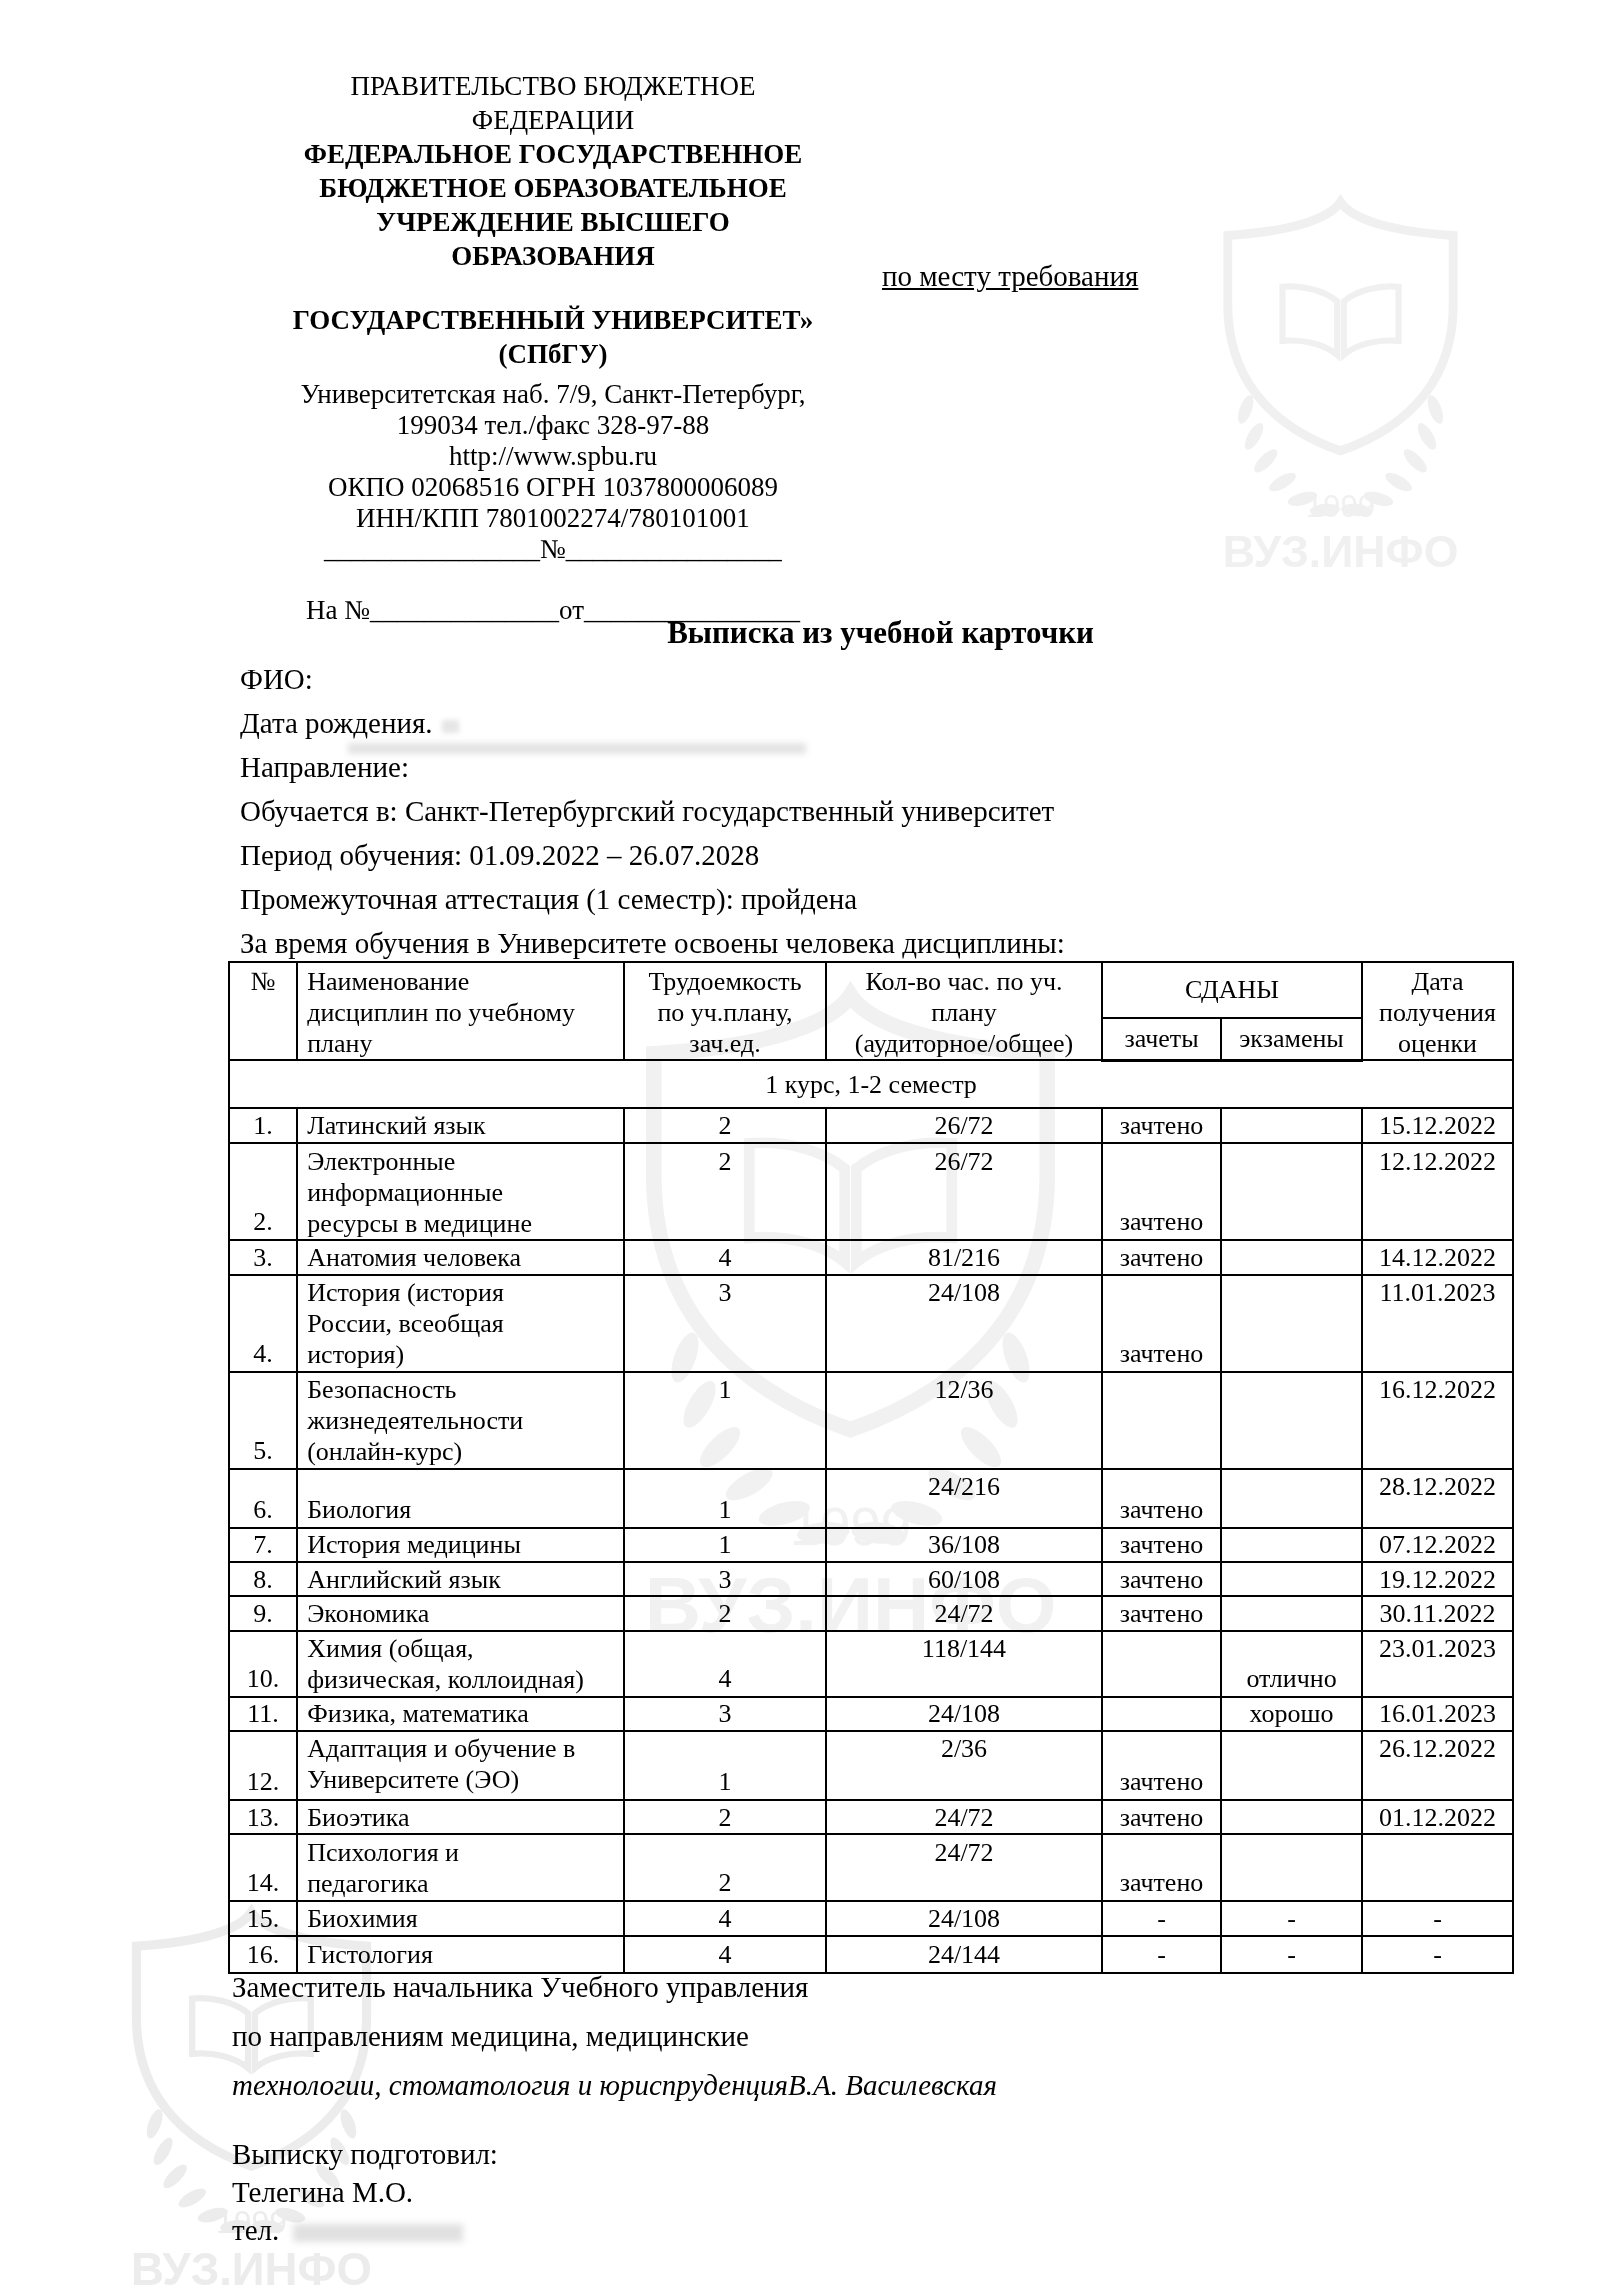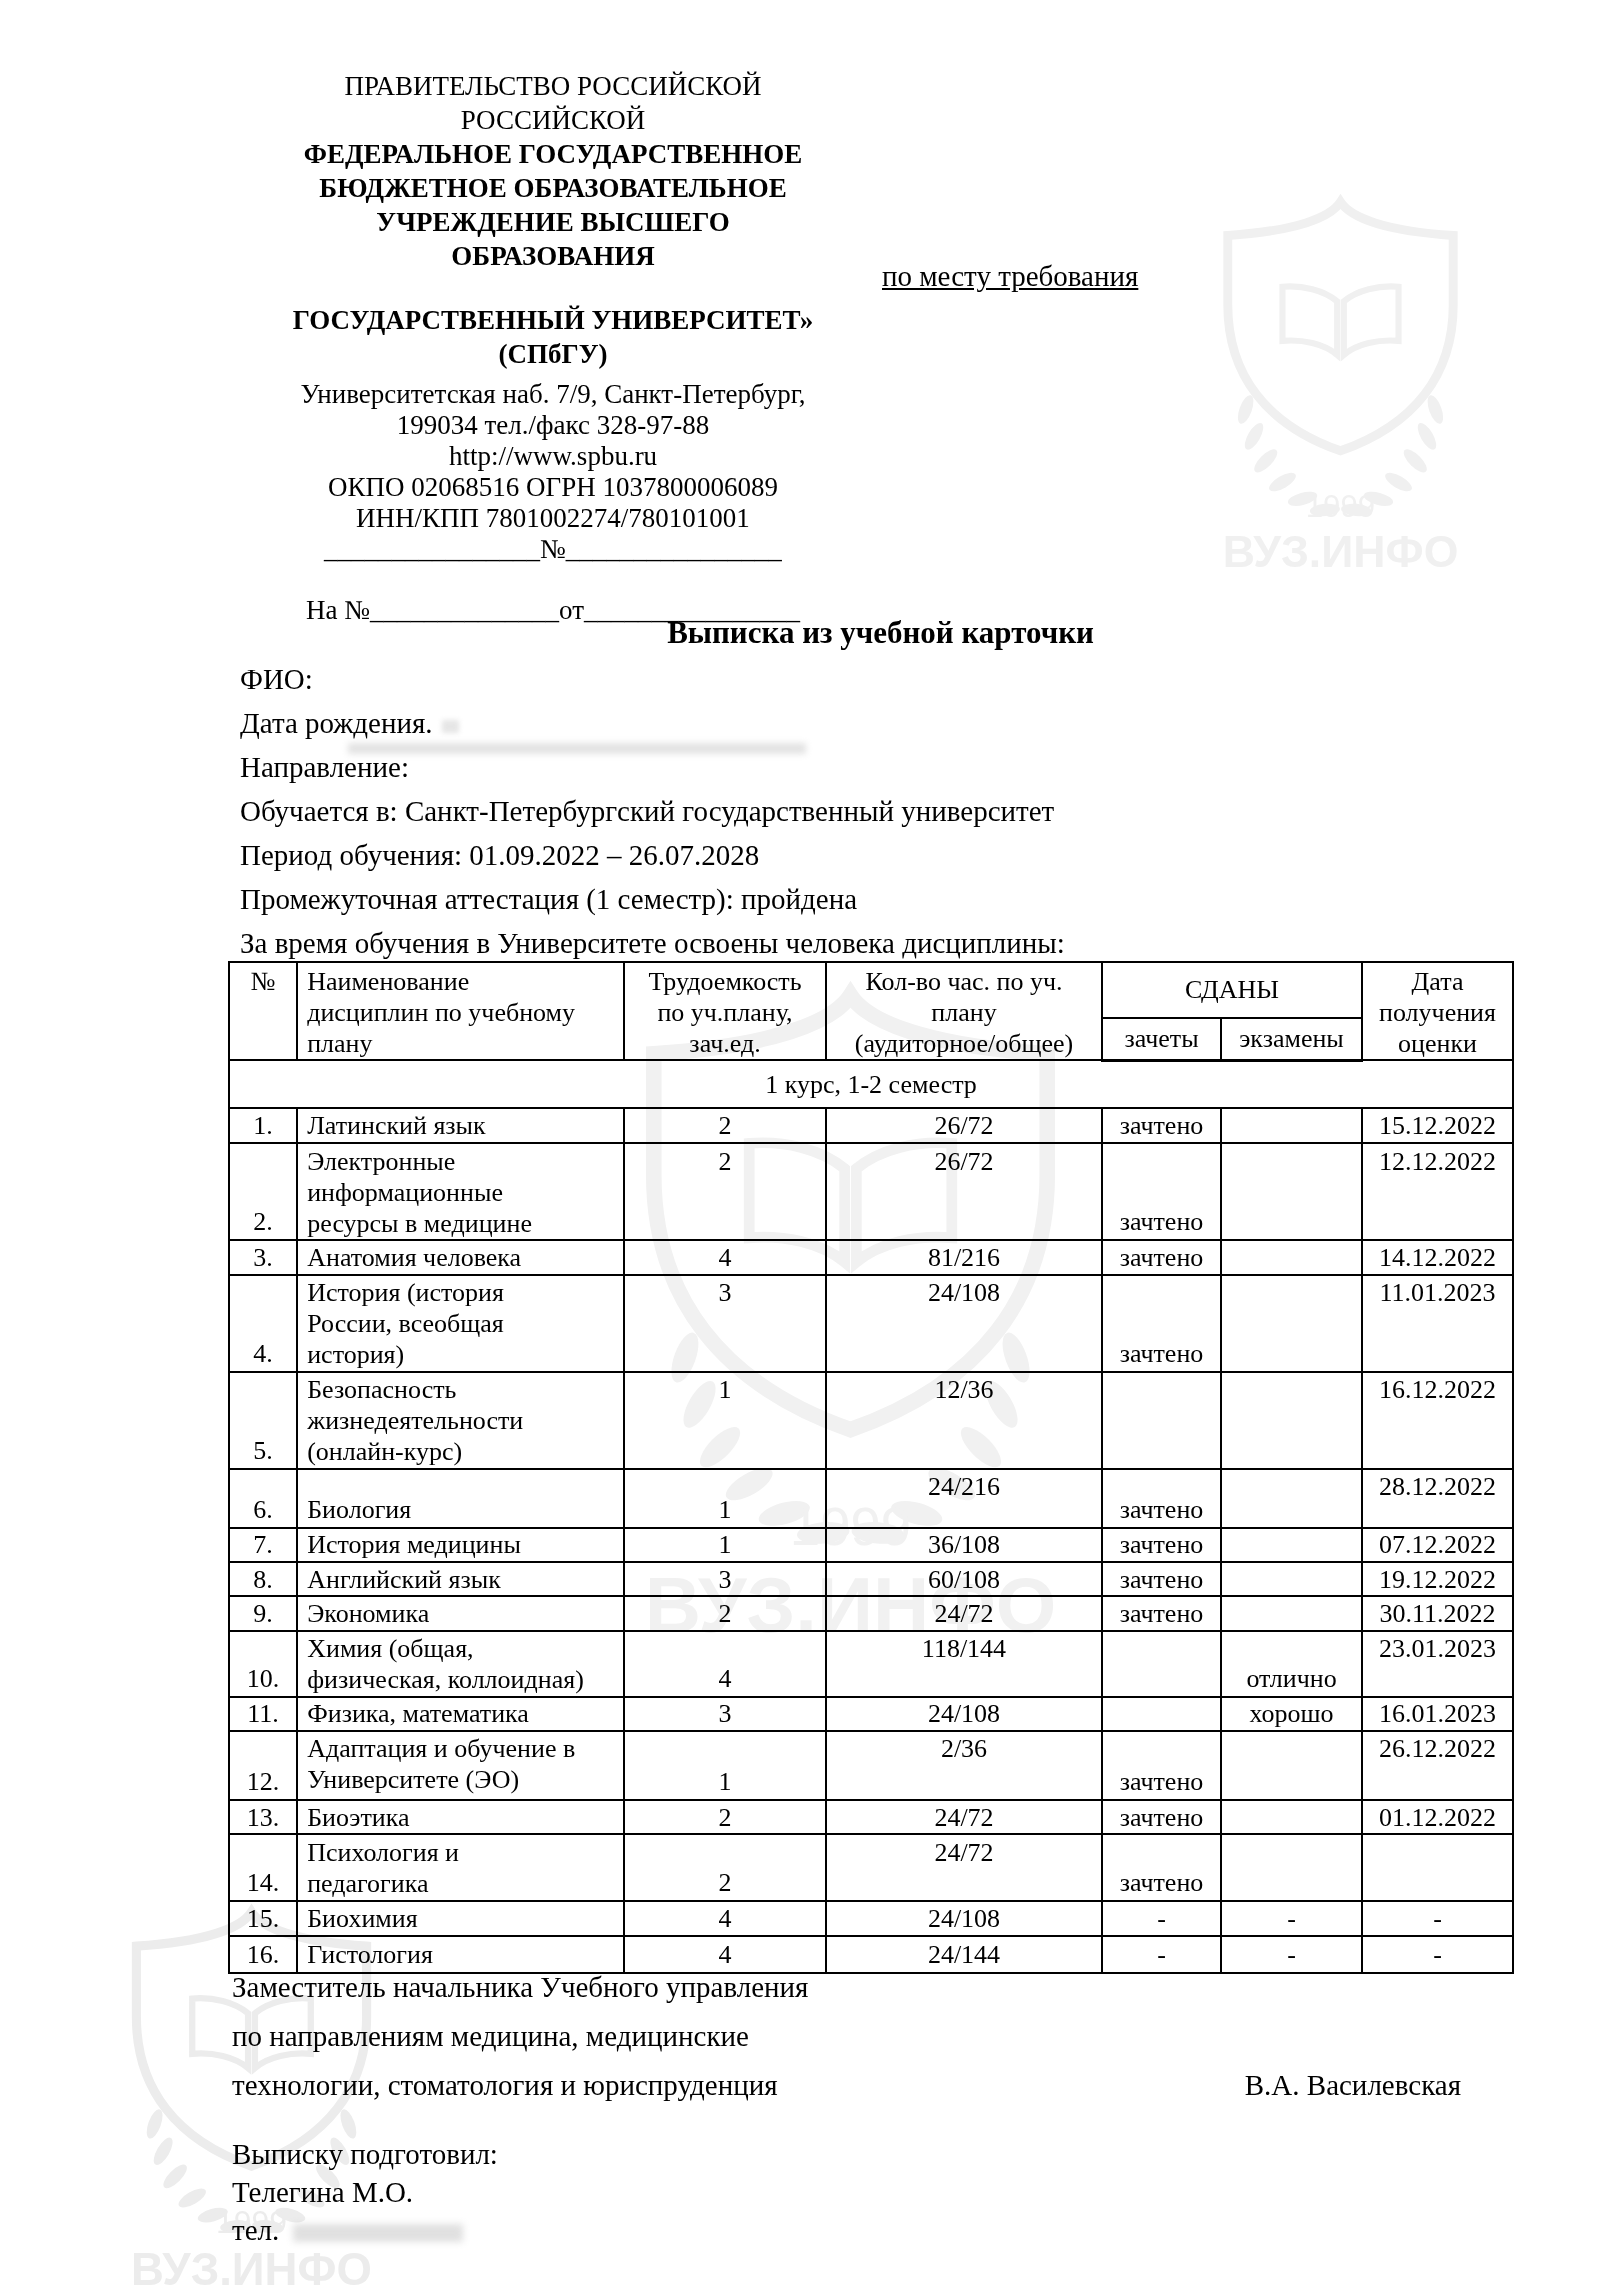--- a/index.html
+++ b/index.html
@@ -67,21 +67,21 @@
   .grades td{text-align:center;vertical-align:middle;}
   .c-name{text-align:left !important;padding-left:9.2px !important;}
   .top{vertical-align:top !important;padding-top:1.3px !important;}
   .bot{vertical-align:bottom !important;padding-bottom:2px !important;}
   .mid{vertical-align:middle !important;}
   
   .footer1{
     position:absolute;left:232px;top:1963px;width:1281px;z-index:2;
     font-size:29px;line-height:49px;
   }
-  .sign-row{display:flex;justify-content:space-between;padding-right:52px;}
+  .sign-row{display:flex;padding-right:52px;font-style:italic;}
   .footer2{
     position:absolute;left:232px;top:2135px;width:1281px;z-index:2;
     font-size:29px;line-height:38px;
   }
   .phone-smudge{
     display:inline-block;width:170px;height:18.3px;margin-left:6.5px;
     background:#9a9a9a;opacity:.3;filter:blur(3.9px);vertical-align:middle;
   }
 </style>
 </head>
@@ -121,21 +121,21 @@
       <use href="#emblem"></use>
     </svg>
   <svg class="wm wm-mid" style="left:607px;top:968px;width:487px;height:711px" viewBox="0 0 500 730">
       <use href="#emblem"></use>
     </svg>
   <svg class="wm wm-bl" style="left:109px;top:1896px;width:285px;height:416px" viewBox="0 0 500 730">
       <use href="#emblem"></use>
     </svg>
 
   <div class="letterhead">
-    <div>ПРАВИТЕЛЬСТВО РОССИЙСКОЙ РОССИЙСКОЙ</div>
+    <div>ПРАВИТЕЛЬСТВО БЮДЖЕТНОЕ ФЕДЕРАЦИИ</div>
     <div class="bold">ФЕДЕРАЛЬНОЕ ГОСУДАРСТВЕННОЕ</div>
     <div class="bold">БЮДЖЕТНОЕ ОБРАЗОВАТЕЛЬНОЕ</div>
     <div class="bold">УЧРЕЖДЕНИЕ ВЫСШЕГО</div>
     <div class="bold">ОБРАЗОВАНИЯ</div>
     <div class="lh-gap1"></div>
     <div class="bold">ГОСУДАРСТВЕННЫЙ УНИВЕРСИТЕТ»</div>
     <div class="bold">(СПбГУ)</div>
     <div class="lh-gap2"></div>
     <div class="addr">Университетская наб. 7/9, Санкт-Петербург,</div>
     <div class="addr">199034 тел./факс 328-97-88</div>

